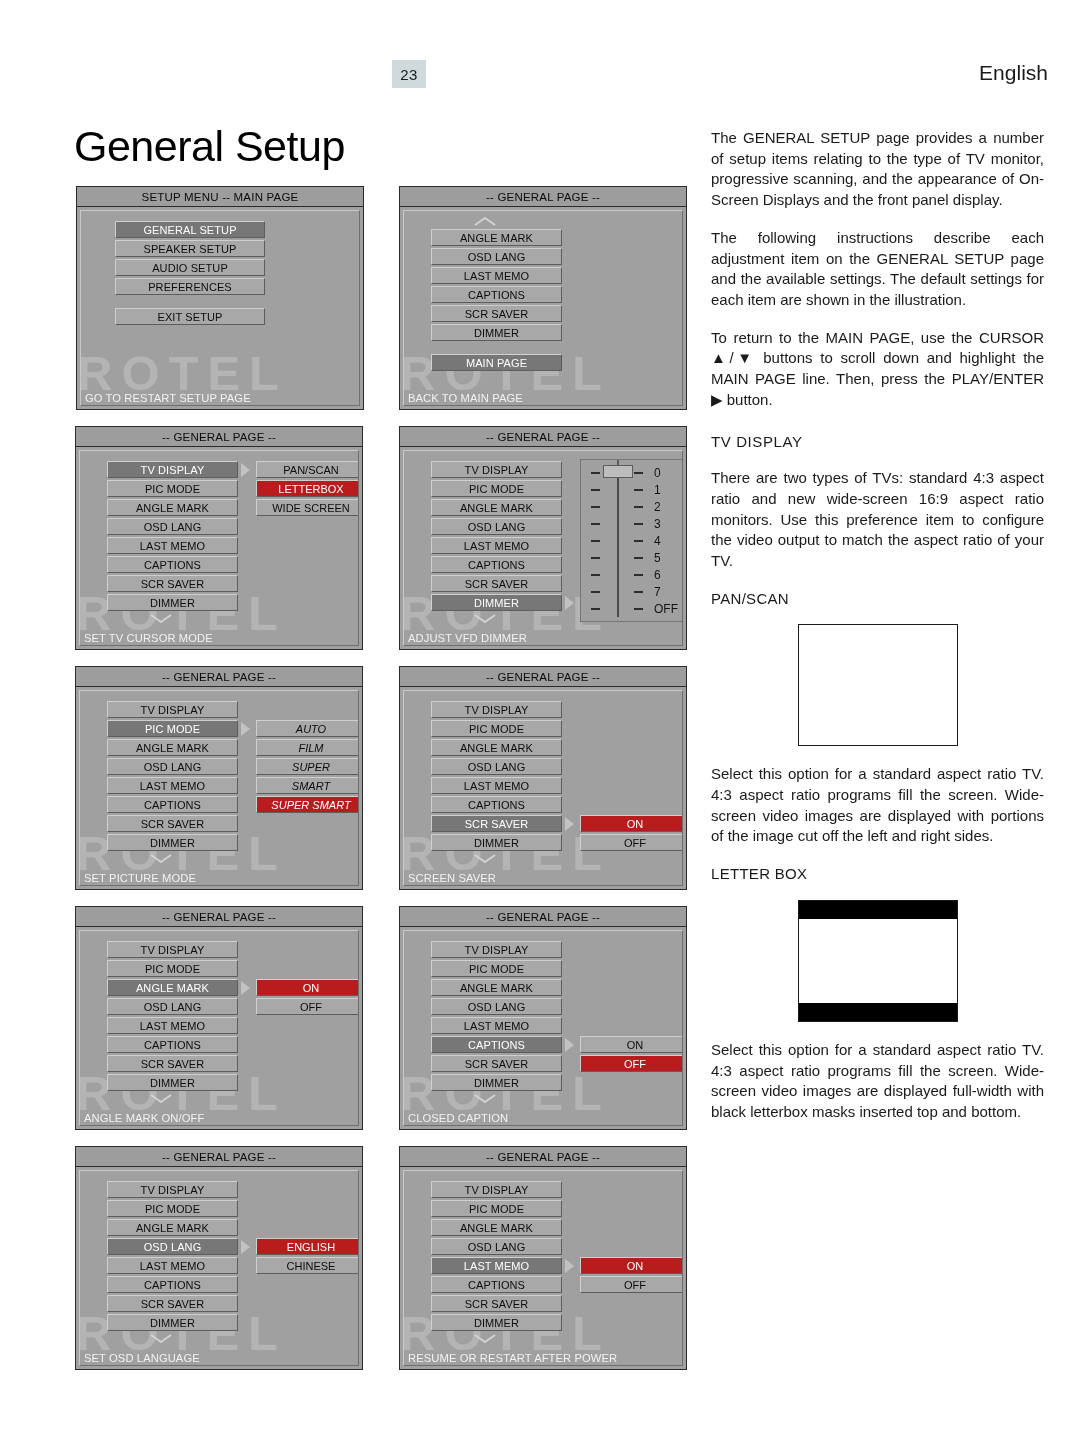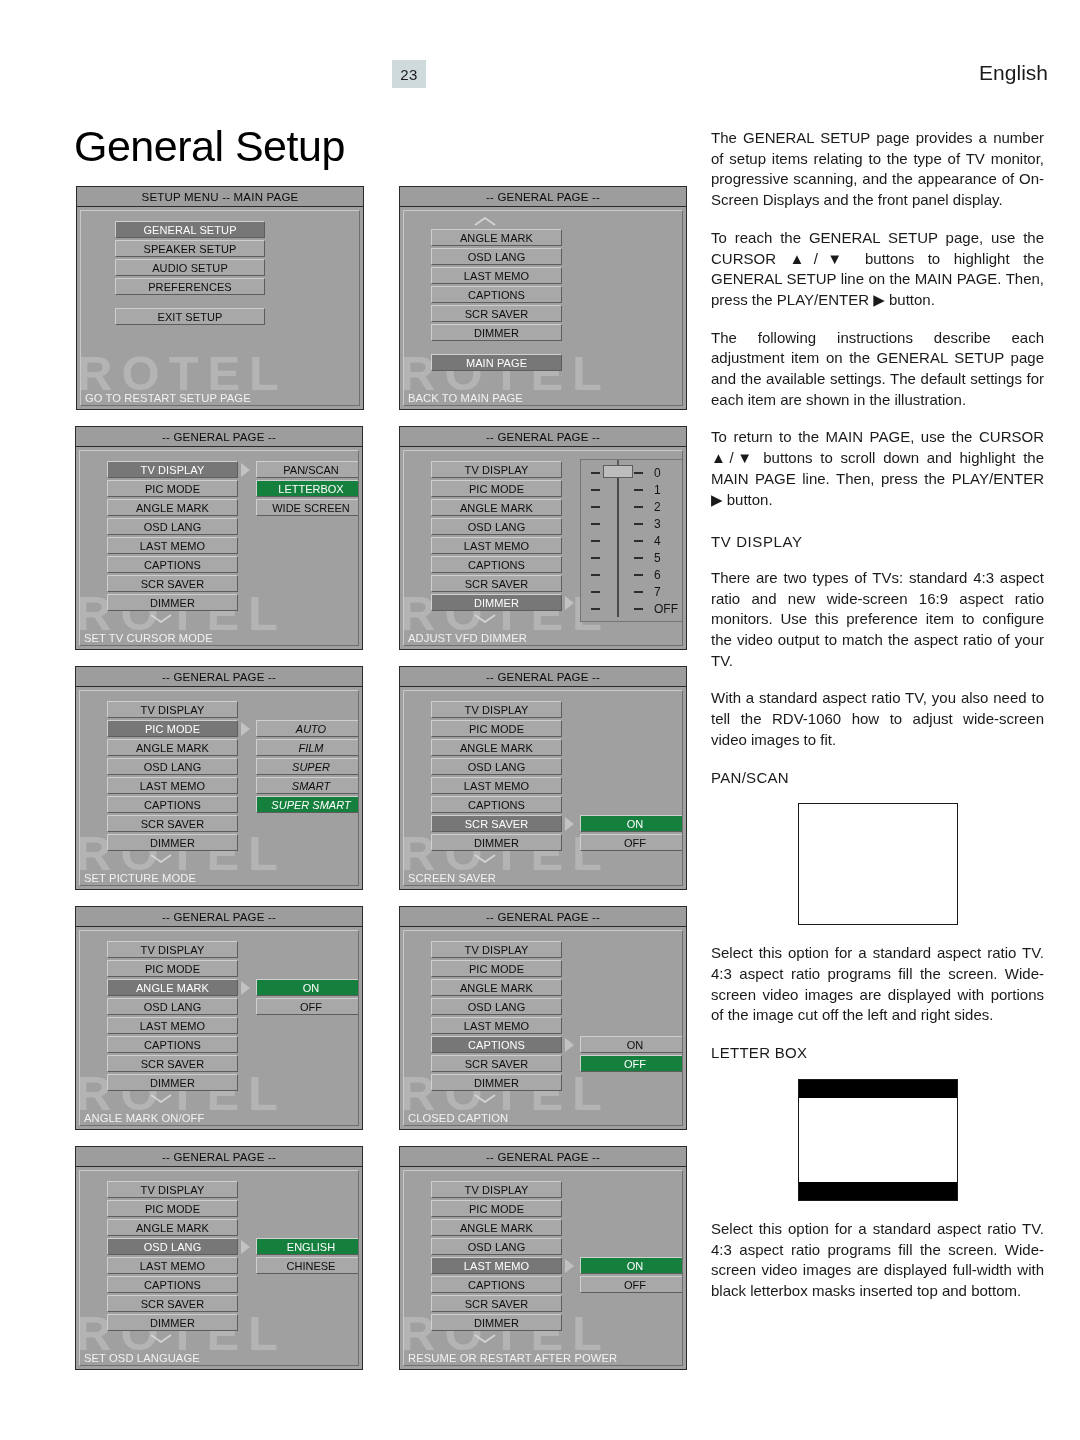--- a/index.html
+++ b/index.html
@@ -142,21 +142,21 @@
   }
   .oitem{
     height:17px;margin-bottom:2px;
     background:#a8a8a8;
     border:1.1px solid #5d5d5d;
     border-top-color:#cfcfcf;border-left-color:#cfcfcf;
     box-sizing:border-box;
     display:flex;align-items:center;justify-content:center;
     font-size:11px;color:#0d0d0d;white-space:nowrap;
   }
-  .oitem.sel{background:#15803d;color:#ffffff;}
+  .oitem.sel{background:#b91c1c;color:#ffffff;}
 
   
   .cursor-arrow{
     position:absolute;
     width:0;height:0;
     border-top:7px solid transparent;
     border-bottom:7px solid transparent;
     border-left:9px solid #c2c2c2;
   }
   
@@ -534,26 +534,24 @@
             <div class="oitem">OFF</div>
           </div>
           <div class="status-bar">RESUME OR RESTART AFTER POWER</div>
         </div>
       </div>
     </div>
   </div>
 
 <div class="text-col">
   <p>The GENERAL SETUP page provides a number of setup items relating to the type of TV monitor, progressive scanning, and the appearance of On-Screen Displays and the front panel display.</p>
-  <p>To reach the GENERAL SETUP page, use the CURSOR ▲/▼ buttons to highlight the GENERAL SETUP line on the MAIN PAGE. Then, press the PLAY/ENTER ▶ button.</p>
   <p>The following instructions describe each adjustment item on the GENERAL SETUP page and the available settings. The default settings for each item are shown in the illustration.</p>
   <p>To return to the MAIN PAGE, use the CURSOR ▲/▼ buttons to scroll down and highlight the MAIN PAGE line. Then, press the PLAY/ENTER ▶ button.</p>
   <p class="sect-head">TV DISPLAY</p>
   <p>There are two types of TVs: standard 4:3 aspect ratio and new wide-screen 16:9 aspect ratio monitors. Use this preference item to configure the video output to match the aspect ratio of your TV.</p>
-  <p>With a standard aspect ratio TV, you also need to tell the RDV-1060 how to adjust wide-screen video images to fit.</p>
   <p class="sub-head">PAN/SCAN</p>
   <div class="diagram-wrap">
     <div class="diag-panscan"></div>
   </div>
   <p>Select this option for a standard aspect ratio TV. 4:3 aspect ratio programs fill the screen. Wide-screen video images are displayed with portions of the image cut off the left and right sides.</p>
   <p class="sub-head">LETTER BOX</p>
   <div class="diagram-wrap">
     <div class="diag-letterbox">
       <div class="bar"></div>
       <div class="mid"></div>

